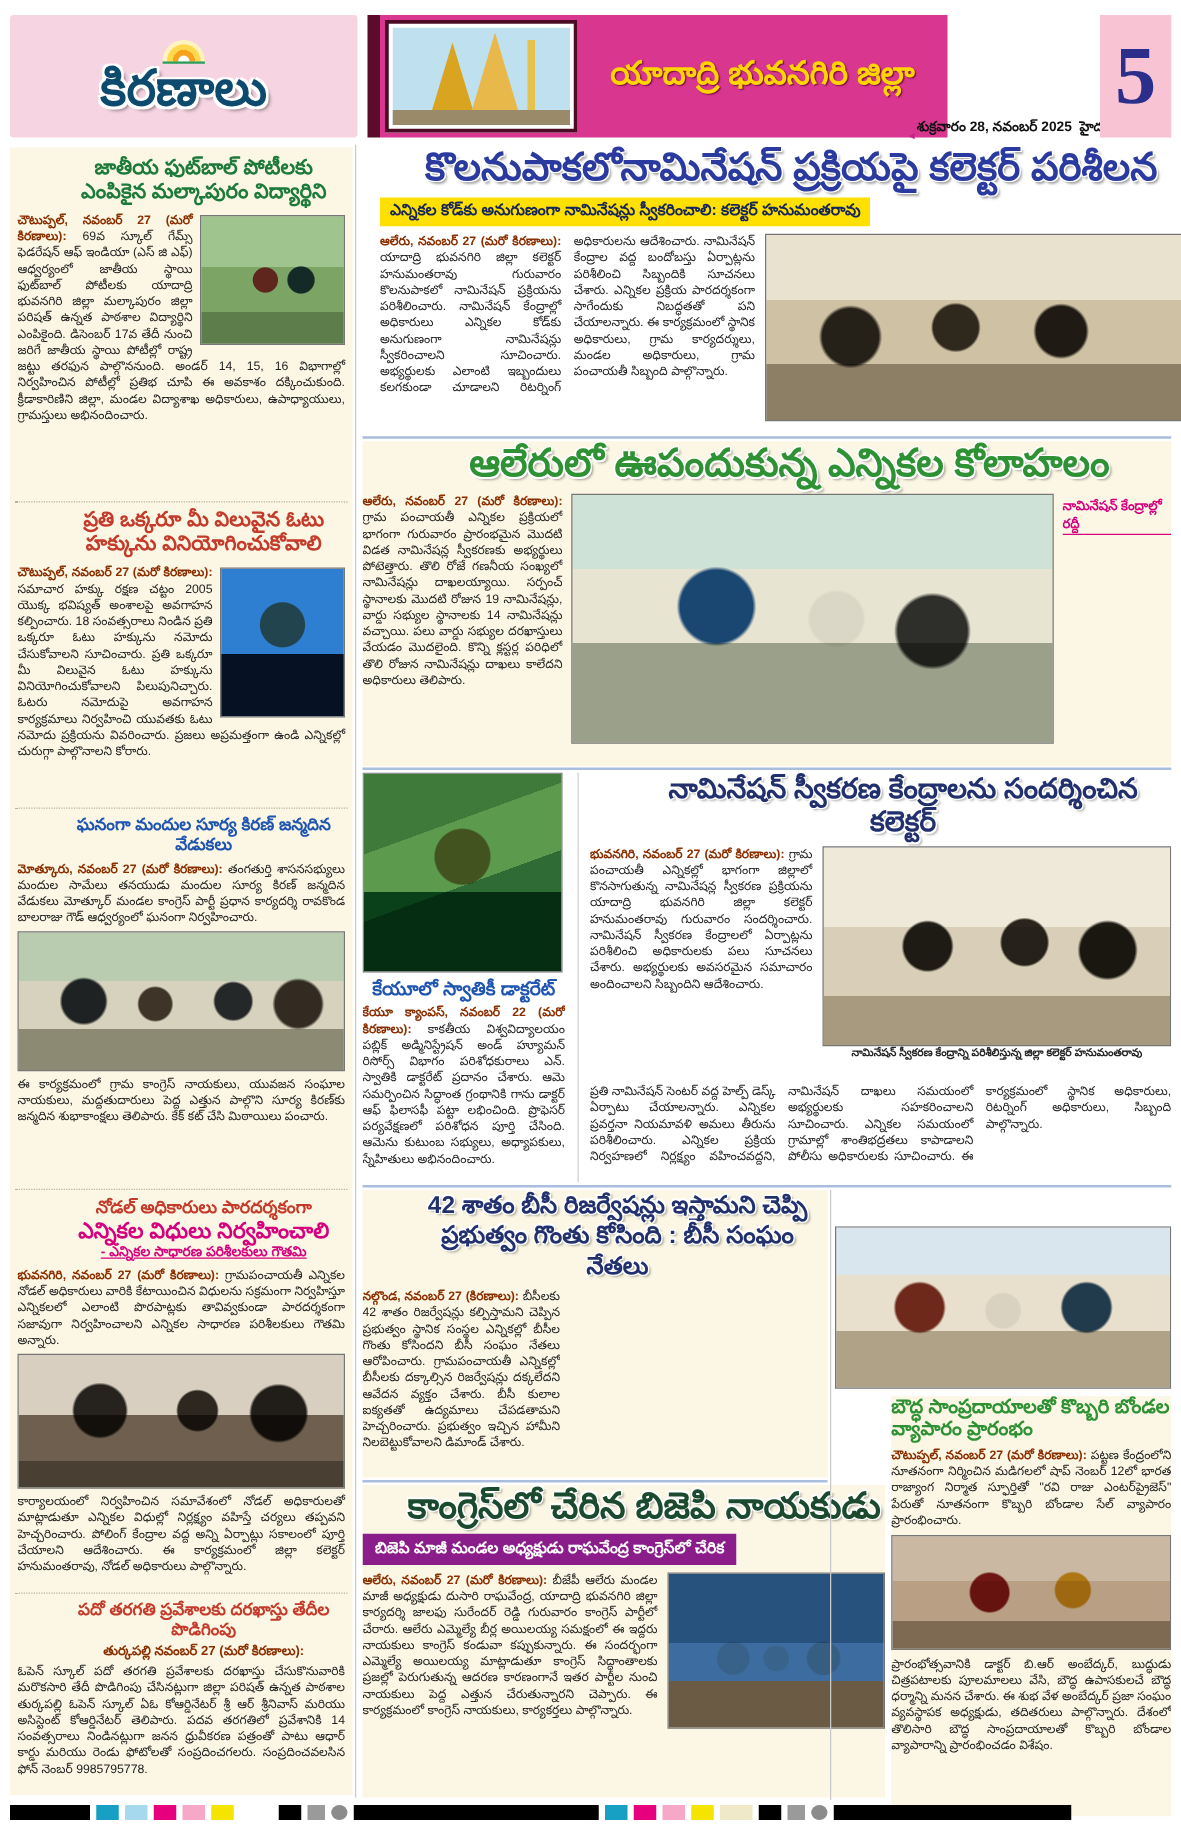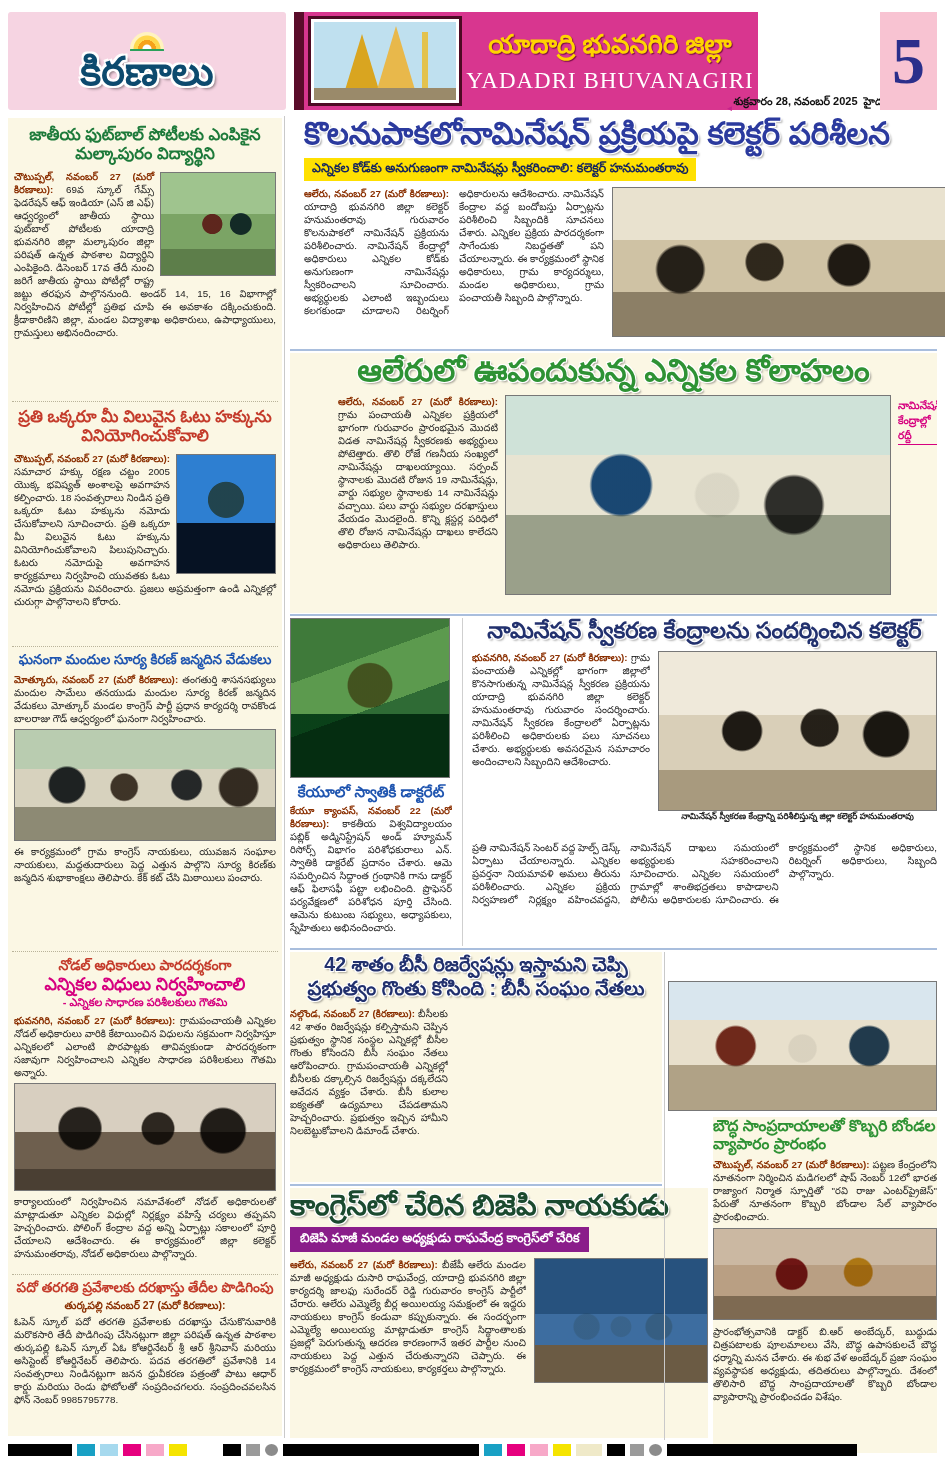--- a/index.html
+++ b/index.html
@@ -26,21 +26,21 @@
             align-items:flex-end;justify-content:center;gap:6px;}
   .arrow-line{width:104px;border-top:2px solid #c6228c;position:relative;height:0;}
   .arrow-line::before{content:"◄";color:#c6228c;font-size:8px;position:absolute;left:-2px;top:-6px;}
   .date-te{font-size:11px;font-weight:bold;color:#111;white-space:nowrap;}
   .city-te{font-size:11px;font-weight:bold;color:#111;}
   .pagenum-box{left:880px;top:12px;width:57px;height:98px;background:#f8c3d2;display:flex;
                align-items:center;justify-content:center;}
   .pagenum{font-family:"Liberation Serif",serif;font-size:66px;font-weight:bold;color:#2b2f8b;line-height:1;}
 
   
-  .head{font-weight:bold;text-align:center;line-height:1.18;}
+  .head{font-weight:bold;text-align:center;line-height:1.18;margin-left:36px;}
   .display-head{text-shadow:-1px -1px 0 #fff,1px -1px 0 #fff,-1px 1px 0 #fff,1px 1px 0 #fff,2px 2px 2px rgba(0,0,0,.35);}
   .body{font-size:9.8px;line-height:1.33;text-align:justify;color:#222;}
   .dl{color:#8a2f00;}
   .dl::after{content:" ";}
   .cols2{column-count:2;column-gap:10px;}
   .cols3{column-count:3;column-gap:10px;}
   .caption{font-size:8.6px;font-weight:bold;color:#222;text-align:center;line-height:1.25;}
   .photo{border:1px solid #777;box-sizing:border-box;}
 
   
@@ -147,21 +147,20 @@
       <svg width="142" height="78" viewBox="0 0 142 78">
         <rect width="142" height="78" fill="#bfe0ef"></rect>
         <polygon points="28,78 48,12 68,78" fill="#d9a520"></polygon>
         <polygon points="60,78 82,4 104,78" fill="#e8b84b"></polygon>
         <rect x="108" y="10" width="6" height="68" fill="#e3c24d"></rect>
         <rect x="0" y="66" width="142" height="12" fill="#9a8a6a"></rect>
       </svg>
     </div>
     <div class="banner-txt">
       <div class="banner-te">యాదాద్రి భువనగిరి జిల్లా</div>
-      <div class="banner-en">YADADRI BHUVANAGIRI</div>
     </div>
   </div>
 
   <div class="abs date-box">
     <div class="arrow-line"></div>
     <div class="date-te">శుక్రవారం  28, నవంబర్ 2025</div>
     <div class="city-te">హైదరాబాద్</div>
   </div>
 
   <div class="abs pagenum-box">
@@ -193,21 +192,21 @@
       </p>
       <div class="photo ph-group full-w" style="height:112px;"></div>
       <p class="body" style="margin:2px 0 0;">
         <span>ఈ కార్యక్రమంలో గ్రామ కాంగ్రెస్ నాయకులు, యువజన సంఘాల నాయకులు, మద్దతుదారులు పెద్ద ఎత్తున పాల్గొని సూర్య కిరణ్‌కు జన్మదిన శుభాకాంక్షలు తెలిపారు. కేక్ కట్ చేసి మిఠాయిలు పంచారు.</span>
       </p>
     </div>
 
     <div class="l-art" style="height:323px;">
       <div class="head" style="font-size:14px;color:#c43b2b;">నోడల్ అధికారులు పారదర్శకంగా</div>
       <div class="head" style="font-size:17.5px;color:#d6007f;">ఎన్నికల విధులు నిర్వహించాలి</div>
-      <div class="head" style="font-size:11px;color:#d6007f;margin-top:2px;">- ఎన్నికల సాధారణ పరిశీలకులు గౌతమి</div>
+      <div class="head" style="font-size:11px;color:#d6007f;margin-top:2px;text-decoration:underline;">- ఎన్నికల సాధారణ పరిశీలకులు గౌతమి</div>
       <p class="body" style="margin:5px 0 0;">
         <b class="dl">భువనగిరి, నవంబర్ 27 (మరో కిరణాలు):</b><span>గ్రామపంచాయతీ ఎన్నికల నోడల్ అధికారులు వారికి కేటాయించిన విధులను సక్రమంగా నిర్వహిస్తూ ఎన్నికలలో ఎలాంటి పొరపాట్లకు తావివ్వకుండా పారదర్శకంగా సజావుగా నిర్వహించాలని ఎన్నికల సాధారణ పరిశీలకులు గౌతమి అన్నారు.</span>
       </p>
       <div class="photo ph-meeting full-w" style="height:108px;"></div>
       <p class="body" style="margin:2px 0 0;">
         <span>కార్యాలయంలో నిర్వహించిన సమావేశంలో నోడల్ అధికారులతో మాట్లాడుతూ ఎన్నికల విధుల్లో నిర్లక్ష్యం వహిస్తే చర్యలు తప్పవని హెచ్చరించారు. పోలింగ్ కేంద్రాల వద్ద అన్ని ఏర్పాట్లు సకాలంలో పూర్తి చేయాలని ఆదేశించారు. ఈ కార్యక్రమంలో జిల్లా కలెక్టర్ హనుమంతరావు, నోడల్ అధికారులు పాల్గొన్నారు.</span>
       </p>
     </div>
 
     <div class="l-art" style="height:150px;border-bottom:none;">
@@ -226,21 +225,21 @@
       <p class="body cols2" style="width:300px;margin:0;height:150px;overflow:hidden;">
         <b class="dl">ఆలేరు, నవంబర్ 27 (మరో కిరణాలు):</b><span>యాదాద్రి భువనగిరి జిల్లా కలెక్టర్ హనుమంతరావు గురువారం కొలనుపాకలో నామినేషన్ ప్రక్రియను పరిశీలించారు. నామినేషన్ కేంద్రాల్లో అధికారులు ఎన్నికల కోడ్‌కు అనుగుణంగా నామినేషన్లు స్వీకరించాలని సూచించారు. అభ్యర్థులకు ఎలాంటి ఇబ్బందులు కలగకుండా చూడాలని రిటర్నింగ్ అధికారులను ఆదేశించారు. నామినేషన్ కేంద్రాల వద్ద బందోబస్తు ఏర్పాట్లను పరిశీలించి సిబ్బందికి సూచనలు చేశారు. ఎన్నికల ప్రక్రియ పారదర్శకంగా సాగేందుకు నిబద్ధతతో పని చేయాలన్నారు. ఈ కార్యక్రమంలో స్థానిక అధికారులు, గ్రామ కార్యదర్శులు, మండల అధికారులు, గ్రామ పంచాయతీ సిబ్బంది పాల్గొన్నారు.</span>
       </p>
       <div class="photo ph-office" style="flex:1;height:150px;"></div>
     </div>
   </div>
 
   <div class="abs m2">
     <div class="head display-head">ఆలేరులో ఊపందుకున్న ఎన్నికల కోలాహలం</div>
     <div class="m2-row">
-      <p class="body" style="width:160px;margin:0;height:205px;overflow:hidden;padding-left:48px;">
+      <p class="body" style="width:160px;margin:0;height:205px;overflow:hidden;">
         <b class="dl">ఆలేరు, నవంబర్ 27 (మరో కిరణాలు):</b><span>గ్రామ పంచాయతీ ఎన్నికల ప్రక్రియలో భాగంగా గురువారం ప్రారంభమైన మొదటి విడత నామినేషన్ల స్వీకరణకు అభ్యర్థులు పోటెత్తారు. తొలి రోజే గణనీయ సంఖ్యలో నామినేషన్లు దాఖలయ్యాయి. సర్పంచ్ స్థానాలకు మొదటి రోజున 19 నామినేషన్లు, వార్డు సభ్యుల స్థానాలకు 14 నామినేషన్లు వచ్చాయి. పలు వార్డు సభ్యుల దరఖాస్తులు వేయడం మొదలైంది. కొన్ని క్లస్టర్ల పరిధిలో తొలి రోజున నామినేషన్లు దాఖలు కాలేదని అధికారులు తెలిపారు.</span>
       </p>
       <div class="photo ph-banner-scene" style="width:386px;height:200px;"></div>
       <div style="flex:1;overflow:hidden;height:208px;">
         <div class="subhead-mag">నామినేషన్ కేంద్రాల్లో రద్దీ</div>
 
       </div>
     </div>
   </div>
 

